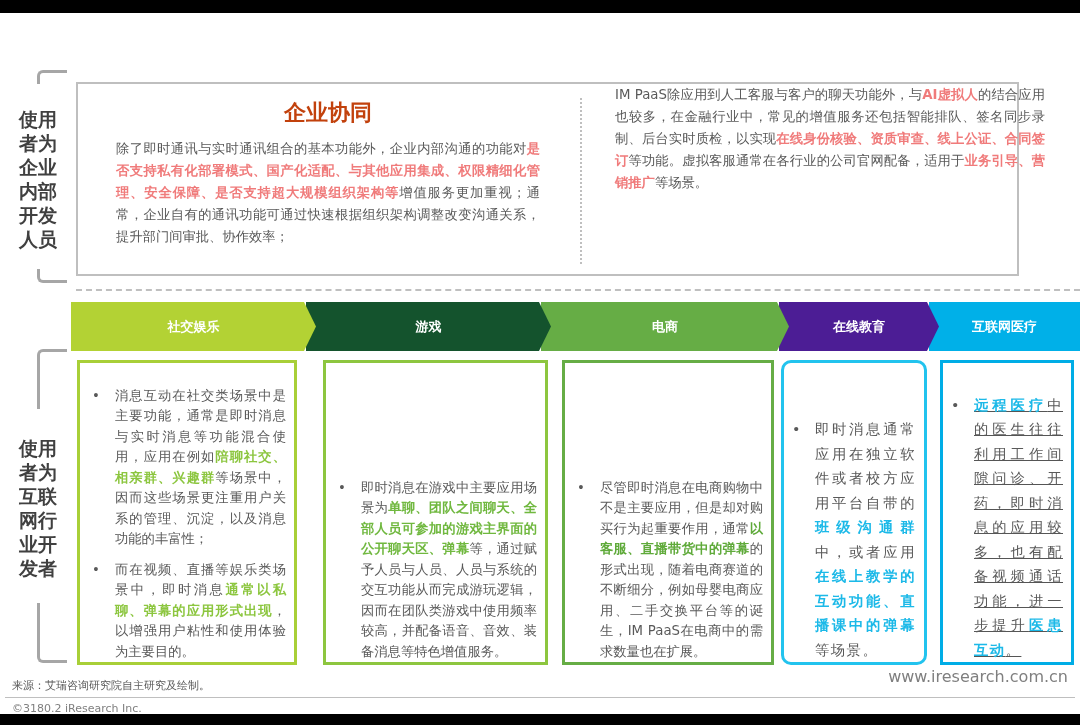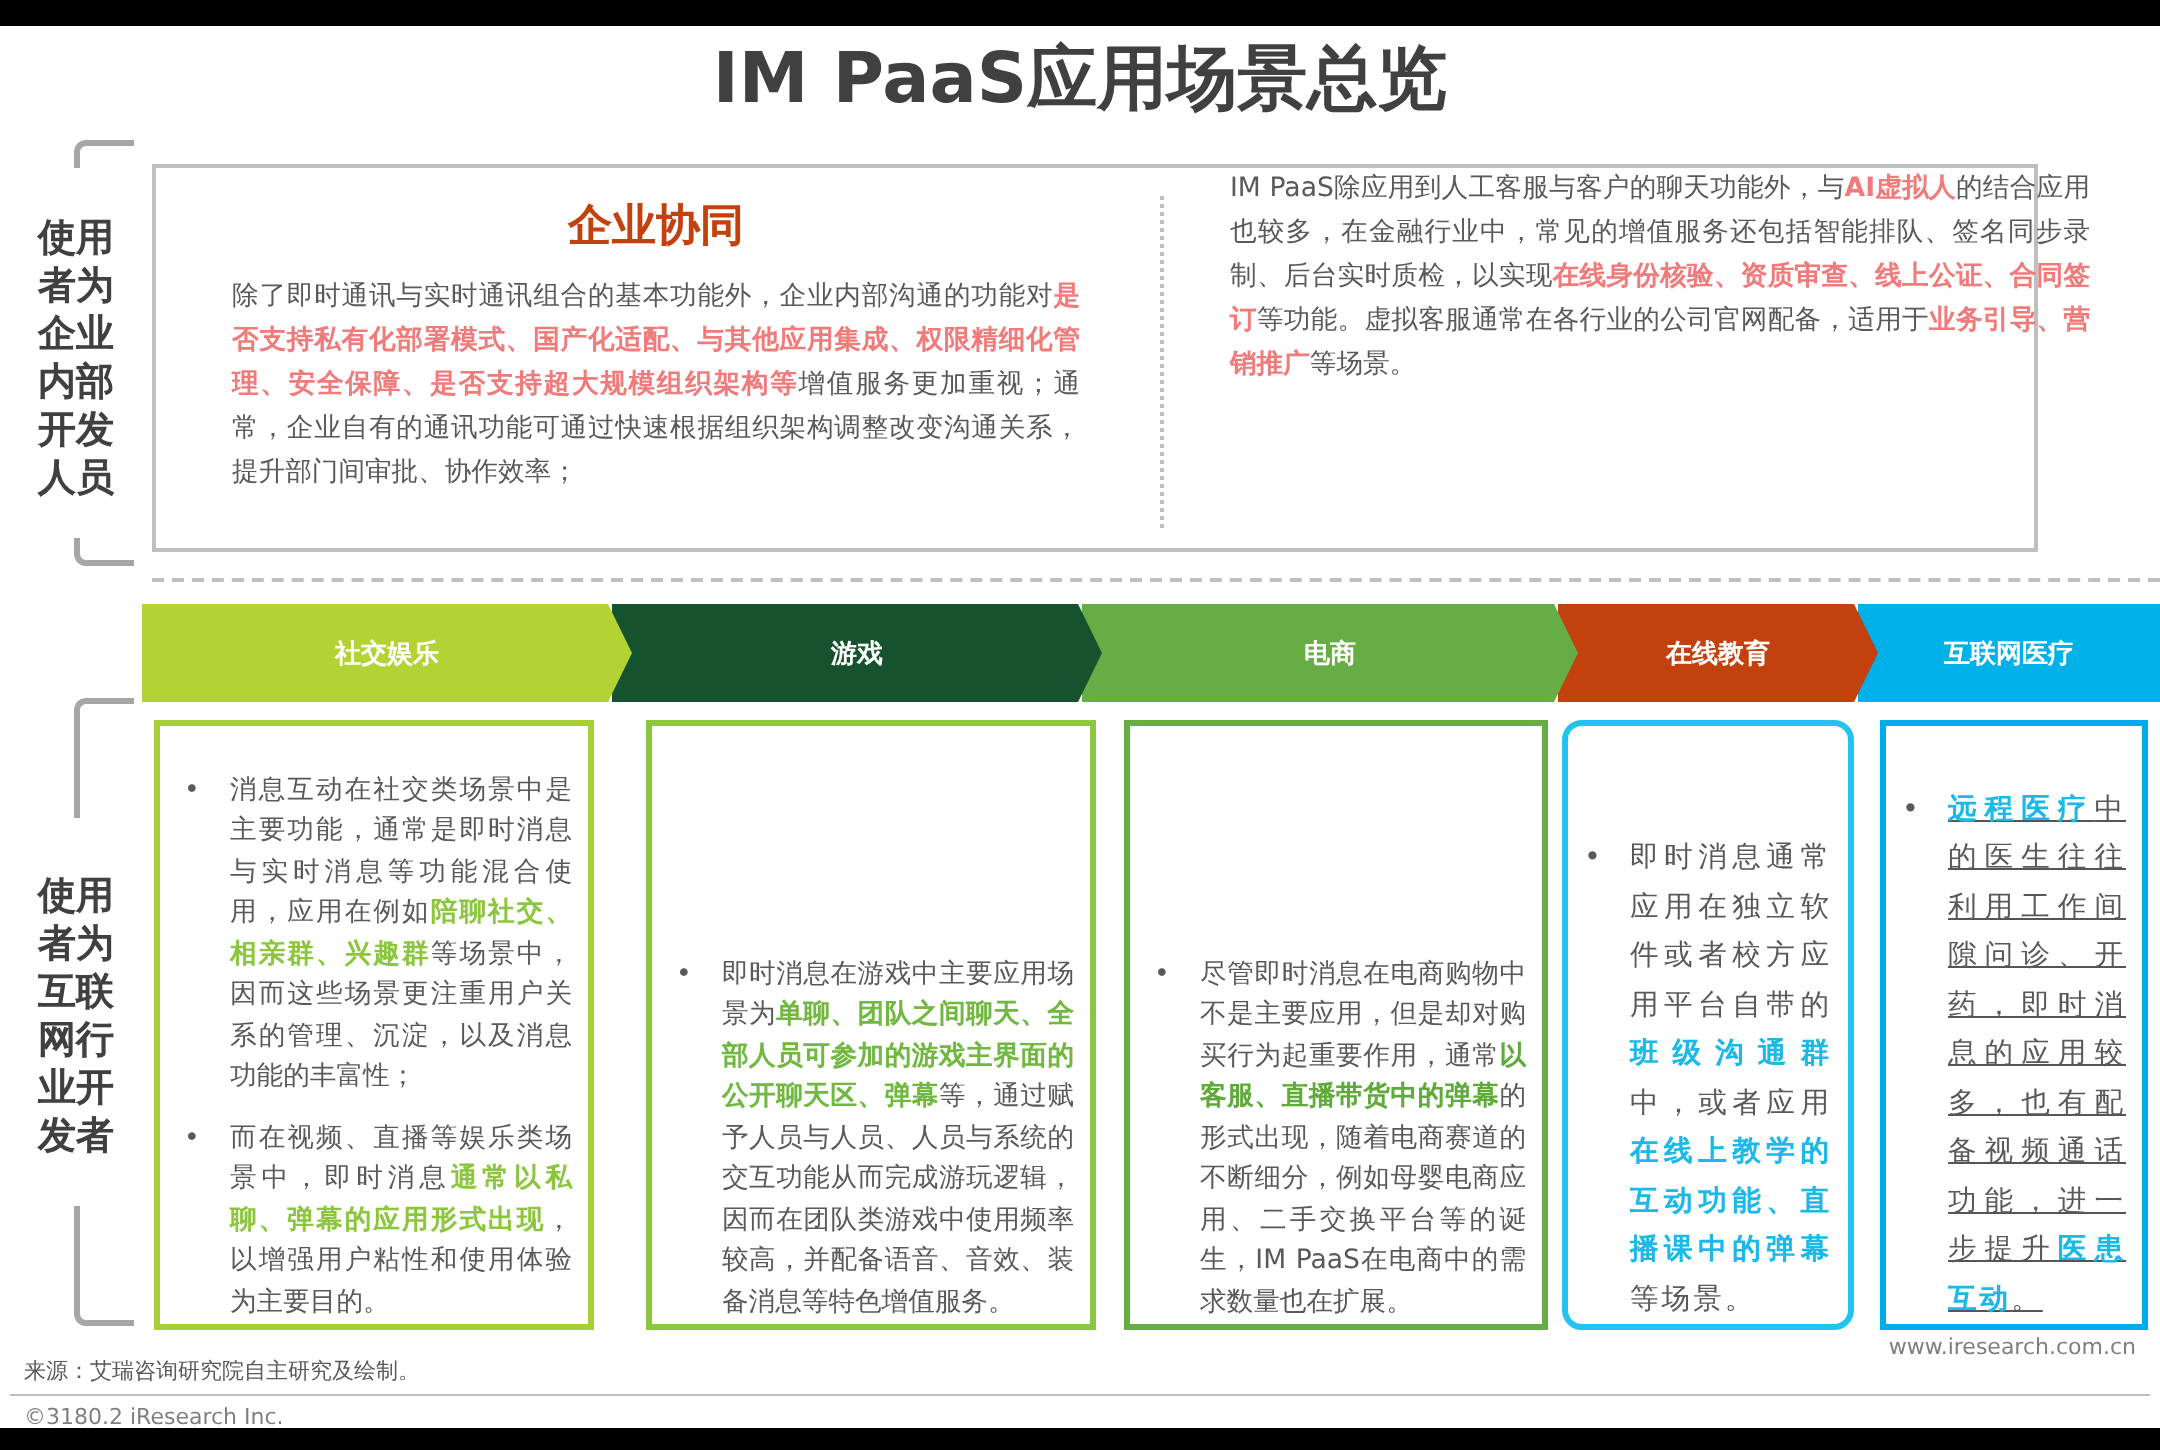--- a/index.html
+++ b/index.html
@@ -26,27 +26,26 @@
   .divider-h { position: absolute; left: 76px; top: 276px; width: 1004px; border-top: 2px dashed #bfbfbf; }
   .banner { position: absolute; top: 289px; height: 49px; color: #fff; font-size: 13px; font-weight: bold; display: flex; align-items: center; justify-content: center; }
   .card { position: absolute; top: 347px; height: 305px; border: 3px solid; background: #fff; padding: 0 8px 0 10px; display: flex; flex-direction: column; justify-content: flex-end; }
   .card ul { list-style: none; }
   .card li { position: relative; padding-left: 25px; font-size: 13.3px; line-height: 20.5px; color: #595959; text-align: justify; margin-bottom: 10px; }
   .card li:last-child { margin-bottom: 0; }
   .card li::before { content: "•"; position: absolute; left: 2px; top: 0; color: #595959; }
   .footer-src { position: absolute; left: 12px; top: 665px; font-size: 11px; color: #595959; }
   .footer-line { position: absolute; left: 5px; top: 684px; width: 1070px; border-top: 1px solid #bfbfbf; }
   .footer-left { position: absolute; left: 12px; top: 689px; font-size: 11px; color: #7f7f7f; }
-  .footer-right { position: absolute; right: 12px; top: 654px; font-size: 11px; color: #7f7f7f; }
+  .footer-right { position: absolute; right: 12px; top: 654px; font-size: 16px; color: #7f7f7f; }
 </style>
 </head>
 <body>
 
 <div class="page">
-  <div class="title">IM PaaS应用场景总览</div>
 
   <div class="bracket top" style="left:37px; top:57px;"></div>
   <div class="bracket bottom" style="left:37px; top:256px;"></div>
   <div class="vlabel" id="top-vlabel" style="left:14px; top:94px;">
       <div>使用</div>
       <div>者为</div>
       <div>企业</div>
       <div>内部</div>
       <div>开发</div>
       <div>人员</div>
@@ -68,21 +67,21 @@
   <div id="banners">
       <div class="banner" style="left: 71px; width: 245px; background: rgb(179, 210, 52); z-index: 10; clip-path: polygon(0px 0px, calc(100% - 12px) 0px, 100% 50%, calc(100% - 12px) 100%, 0px 100%);">
         <span>社交娱乐</span>
       </div>
       <div class="banner" style="left: 306px; width: 245px; background: #14532d; z-index: 9; clip-path: polygon(0px 0px, calc(100% - 12px) 0px, 100% 50%, calc(100% - 12px) 100%, 0px 100%);">
         <span>游戏</span>
       </div>
       <div class="banner" style="left: 541px; width: 248px; background: rgb(102, 173, 69); z-index: 8; clip-path: polygon(0px 0px, calc(100% - 12px) 0px, 100% 50%, calc(100% - 12px) 100%, 0px 100%);">
         <span>电商</span>
       </div>
-      <div class="banner" style="left: 779px; width: 160px; background: #c2410c; z-index: 7; clip-path: polygon(0px 0px, calc(100% - 12px) 0px, 100% 50%, calc(100% - 12px) 100%, 0px 100%); align-items: center;">
+      <div class="banner" style="left: 779px; width: 160px; background: #4c1d95; z-index: 7; clip-path: polygon(0px 0px, calc(100% - 12px) 0px, 100% 50%, calc(100% - 12px) 100%, 0px 100%); align-items: center;">
         <span>在线教育</span>
       </div>
       <div class="banner" style="left: 929px; width: 151px; background: rgb(0, 176, 232); z-index: 6;">
         <span>互联网医疗</span>
       </div>
     </div>
 
   <div class="bracket tall-top" style="left:37px; top:336px; height:60px;"></div>
   <div class="bracket tall-bottom" style="left:37px; top:590px; height:60px;"></div>
   <div class="vlabel" id="bot-vlabel" style="left:14px; top:423px;">

